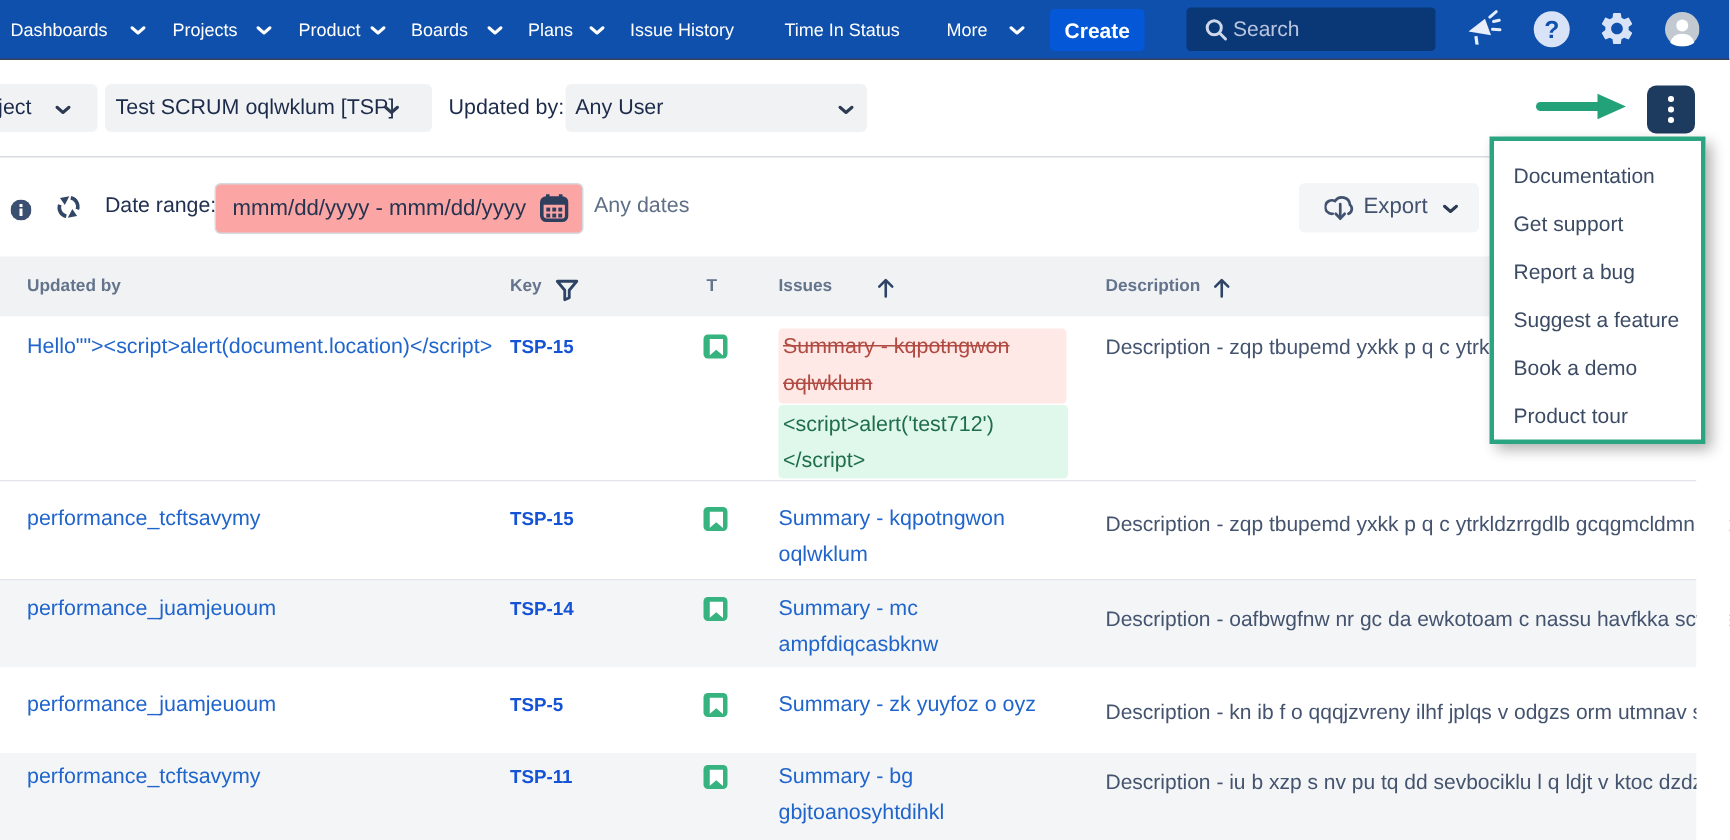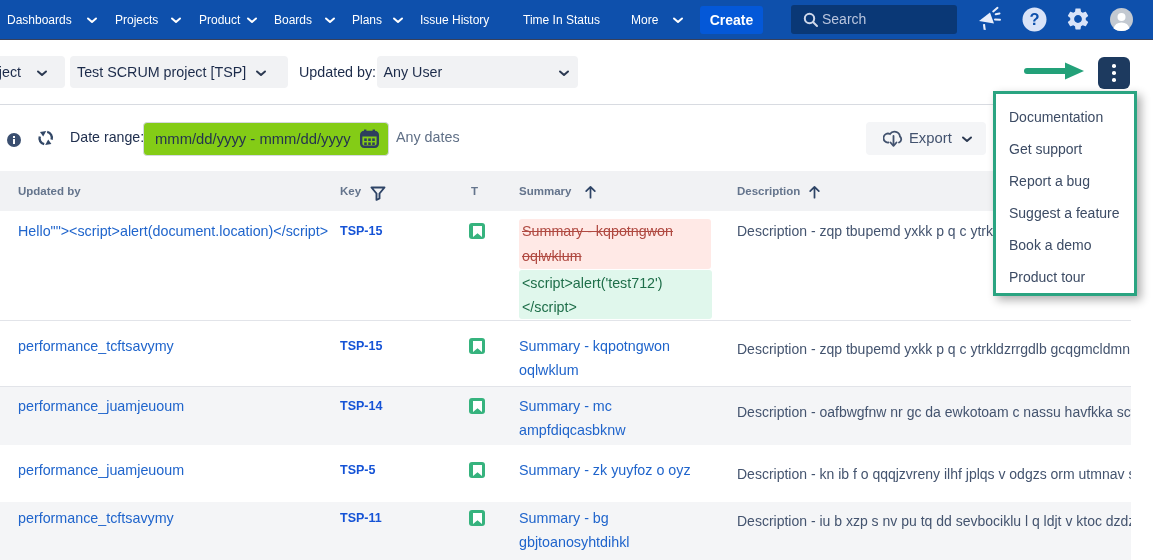--- a/index.html
+++ b/index.html
@@ -12,21 +12,21 @@
 .chev { position:absolute; top:17px; }
 #createbtn { position:absolute; left:700px; top:6px; width:63px; height:28px; background:#0458d8; border-radius:3px; color:#fff; font-size:14px; font-weight:bold; text-align:center; line-height:28px; }
 #searchbox { position:absolute; left:791px; top:5px; width:166px; height:29px; background:#0a3876; border-radius:3px; }
 #searchbox span { position:absolute; left:31px; top:0; line-height:29px; color:#b9c5de; font-size:14px; }
 
 .chip { position:absolute; top:56px; height:32px; background:#f1f2f4; border-radius:4px; color:#1c2b4a; font-size:14.3px; line-height:32px; }
 #lblupd { position:absolute; left:299px; top:56px; height:32px; line-height:32px; color:#1c2b4a; font-size:14.3px; }
 #hr1 { position:absolute; left:0; top:104px; width:1130.5px; height:1px; background:#d8dbe1; }
 
 #daterange-lbl { position:absolute; left:70px; top:129px; font-size:14.2px; color:#21304f; }
-#dateinput { position:absolute; left:143px; top:122px; width:246px; height:34px; border:1px solid #d5d9e0; border-radius:4px; background:#84cc16; }
+#dateinput { position:absolute; left:143px; top:122px; width:246px; height:34px; border:1px solid #d5d9e0; border-radius:4px; background:#fca5a5; }
 #dateinput span { position:absolute; left:11px; top:0; line-height:32px; font-size:14.8px; color:#25344f; }
 #anydates { position:absolute; left:396px; top:129px; font-size:14.3px; color:#5f6f86; }
 #exportbtn { position:absolute; left:866px; top:122px; width:120px; height:33px; background:#f4f5f7; border-radius:4px; }
 #exportbtn .txt { position:absolute; left:43px; top:0; line-height:33px; font-size:14.8px; color:#42526e;text-align:center; }
 
 #thead { position:absolute; left:0; top:171px; width:1130.5px; height:40px; background:#f1f2f4; }
 .th { position:absolute; top:0; height:40px; line-height:40px; font-size:11.5px; font-weight:bold; color:#64748c; }
 .trow { position:absolute; left:0; width:1130.5px; }
 .cell { position:absolute; font-size:14.3px; line-height:24px; }
 .ulink { color:#2065cc; }
@@ -101,21 +101,21 @@
     <circle cx="11.5" cy="11.5" r="11.5" fill="#c3c9d1"></circle>
     <circle cx="11.5" cy="9" r="4" fill="#fff"></circle>
     <path d="M3.5 20.5 Q5 14.5 11.5 14.5 Q18 14.5 19.5 20.5 Q16 23 11.5 23 Q7 23 3.5 20.5 Z" fill="#fff"></path>
   </svg>
 </div>
 
 <div class="chip" style="left:-24px; width:88.5px; padding-left:0.5px">Project</div>
 <svg class="abs" style="left:36px;top:70px" width="12" height="7" viewBox="0 0 12 7">
     <path d="M2 1.5 L6 5 L10 1.5" stroke="#2c3a52" stroke-width="2" fill="none" stroke-linecap="round" stroke-linejoin="round"></path>
   </svg>
-<div class="chip" style="left:70px; width:218px; padding-left:7px">Test SCRUM project [TSP]</div>
+<div class="chip" style="left:70px; width:218px; padding-left:7px">Test SCRUM oqlwklum [TSP]</div>
 <svg class="abs" style="left:255px;top:70px" width="12" height="7" viewBox="0 0 12 7">
     <path d="M2 1.5 L6 5 L10 1.5" stroke="#2c3a52" stroke-width="2" fill="none" stroke-linecap="round" stroke-linejoin="round"></path>
   </svg>
 <div id="lblupd">Updated by:</div>
 <div class="chip" style="left:376.5px; width:201.5px; padding-left:7px">Any User</div>
 <svg class="abs" style="left:558px;top:70px" width="12" height="7" viewBox="0 0 12 7">
     <path d="M2 1.5 L6 5 L10 1.5" stroke="#2c3a52" stroke-width="2" fill="none" stroke-linecap="round" stroke-linejoin="round"></path>
   </svg>
 <div id="hr1"></div>
 
@@ -159,21 +159,21 @@
     </svg>
 </div>
 
 <div id="thead">
   <span class="th" style="left:18px">Updated by</span>
   <span class="th" style="left:340px">Key</span>
   <svg class="abs" style="left:369.5px;top:14.5px" width="16" height="15" viewBox="0 0 16 15">
       <path d="M1.5 1.5 L14.5 1.5 L9.5 7.5 L9.5 12.5 L6.5 13.8 L6.5 7.5 Z" stroke="#2e4466" stroke-width="1.9" fill="none" stroke-linejoin="round"></path>
     </svg>
   <span class="th" style="left:471px">T</span>
-  <span class="th" style="left:519px">Summary</span>
+  <span class="th" style="left:519px">Issues</span>
   <svg class="abs" style="left:584px;top:13.5px" width="13" height="14" viewBox="0 0 15 16">
       <path d="M7.5 14.5 L7.5 2.5 M2.5 7 L7.5 2 L12.5 7" stroke="#2e4466" stroke-width="2" fill="none" stroke-linecap="round" stroke-linejoin="round"></path>
     </svg>
   <span class="th" style="left:737px">Description</span>
   <svg class="abs" style="left:808px;top:13.5px" width="13" height="14" viewBox="0 0 15 16">
       <path d="M7.5 14.5 L7.5 2.5 M2.5 7 L7.5 2 L12.5 7" stroke="#2e4466" stroke-width="2" fill="none" stroke-linecap="round" stroke-linejoin="round"></path>
     </svg>
 </div>
 
 <div class="trow" style="top:211px;height:110px;border-bottom:1px solid #e2e4e9;background:#fff"></div>

